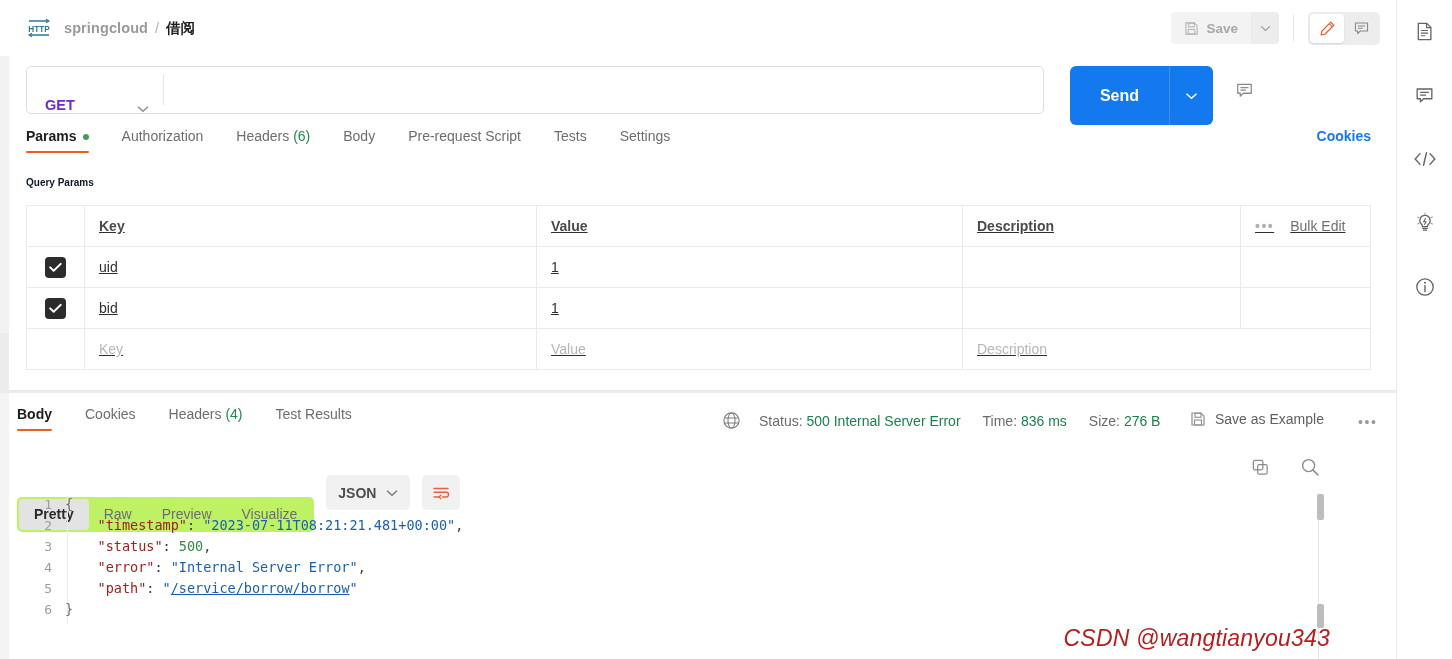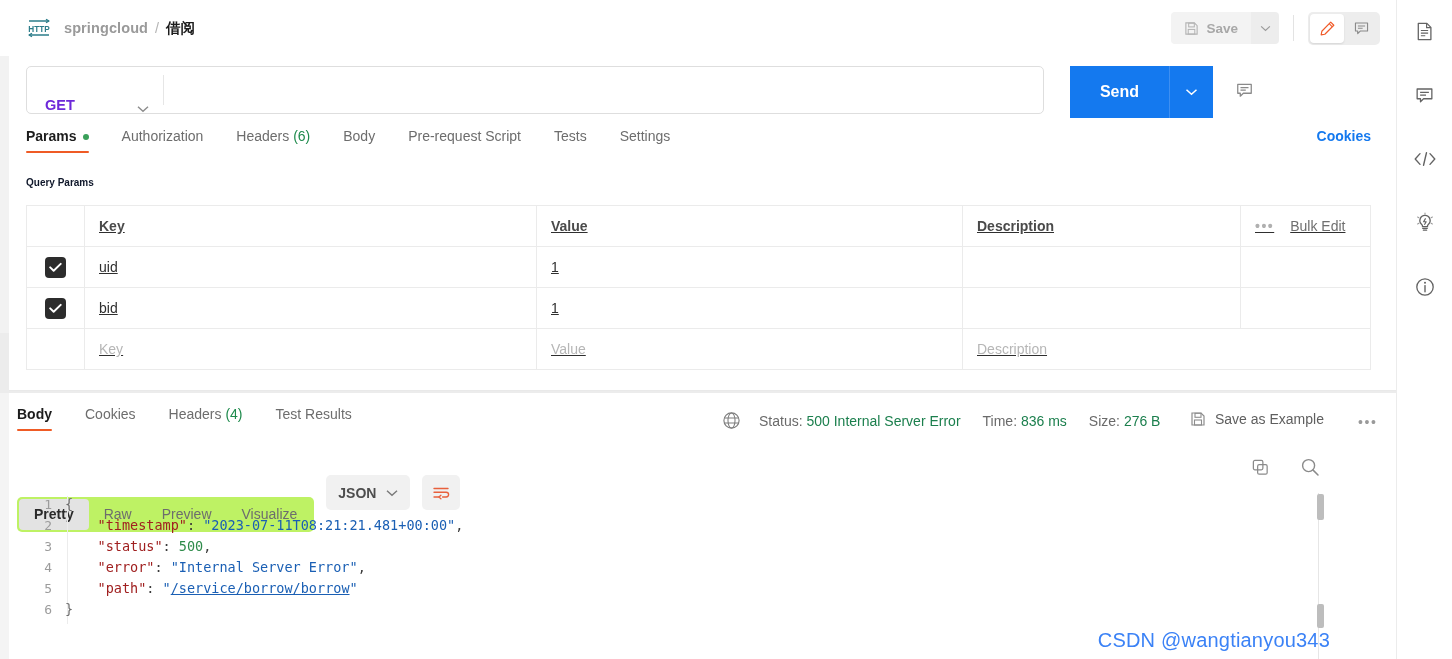--- a/index.html
+++ b/index.html
@@ -63,21 +63,21 @@
     color:#6d28d9; font-weight:700; font-size:14.5px; min-width:136px;
   }
   .method .mcaret { margin-left:auto; color:#8d8d8d; }
   .url-sep { width:1px; height:30px; background:#e6e6e6; }
   .url-input {
     flex:1; border:none; outline:none; background:transparent;
     font-family:"Liberation Sans", sans-serif; font-size:14.5px; color:#2d2d2d;
     padding: 0 14px 0 16px; height:100%;
   }
   .send-group {
-    margin-left:26px; display:flex; border-radius:0; overflow:hidden; height:52px;
+    margin-left:26px; display:flex; border-radius:6px; overflow:hidden; height:59px;
   }
   .send-btn {
     background:#1479ef; color:#fff; font-weight:700; font-size:16px;
     padding: 0 30px; border:none; cursor:pointer;
   }
   .send-caret {
     background:#1479ef; width:44px; border:none; color:#fff;
     display:flex; align-items:center; justify-content:center;
     border-left:1px solid #3d8ff2;
   }
@@ -191,22 +191,22 @@
   .brace-mark { color:#6b6b6b; }
   .code-indent-line {
     position:absolute; left:67px; top:496px; width:1px; height:128px; background:#ececec;
   }
 
   
   .minimap { position:absolute; right:77px; top:493px; width:1px; height:166px; background:#e6e6e6;}
   .mm-thumb { position:absolute; right:72px; width:7px; background:#bdbdbd; border-radius:2px;}
 
   .watermark {
-    position:absolute; right:66px; bottom:7px; font-size:20px; color:#3b82f6;
-    font-family:"Liberation Sans", sans-serif; letter-spacing:.2px;
+    position:absolute; right:66px; bottom:7px; font-size:23px; color:#b91c1c;
+    font-family:"Liberation Sans", sans-serif; letter-spacing:.2px;font-style:italic;
   }
 
   
   .right-rail {
     width:56px; height:659px; border-left:1px solid #ececec; background:#fff;
     display:flex; flex-direction:column; align-items:center; padding-top:14px; gap:30px;
   }
   .rr-item { width:36px; height:34px; display:flex; align-items:center; justify-content:center; cursor:pointer;}
   svg { display:block; }
 </style>

